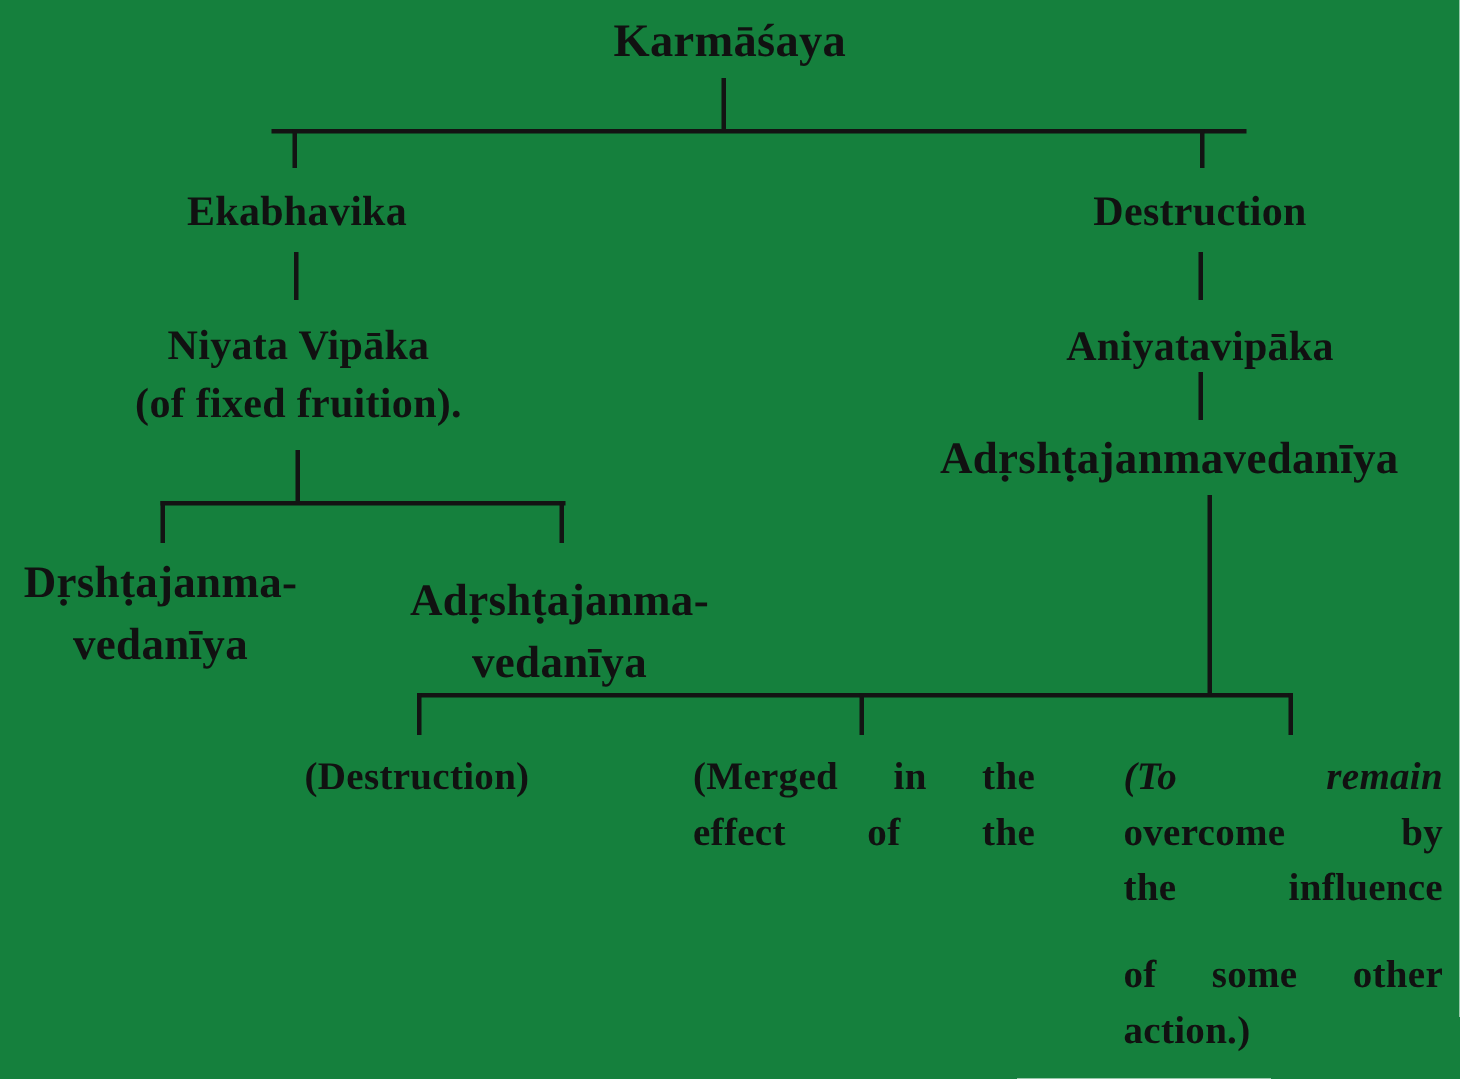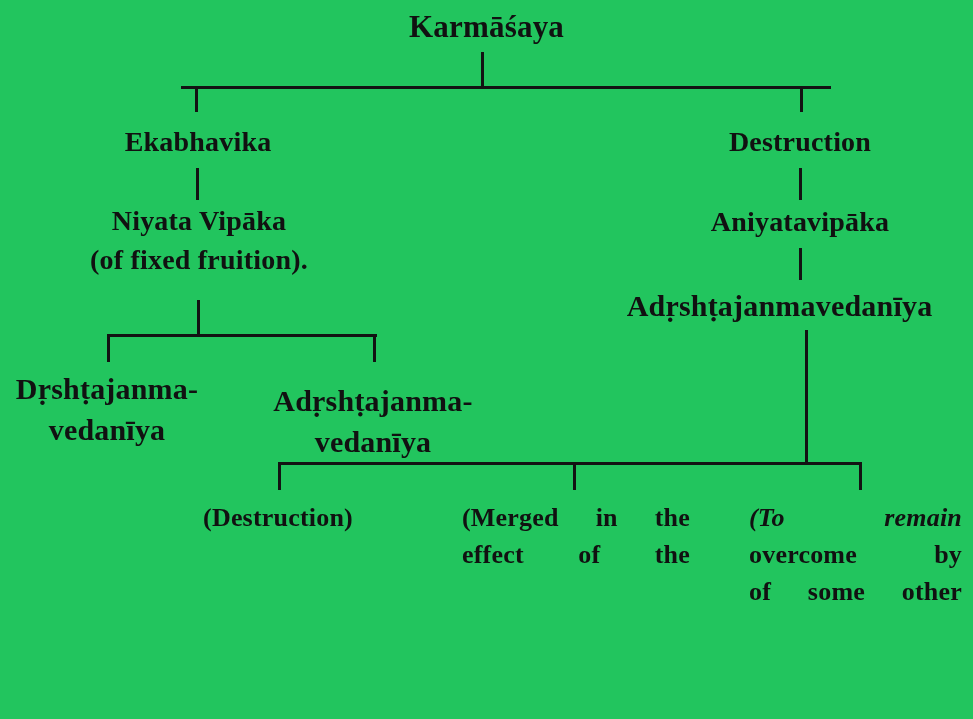--- a/index.html
+++ b/index.html
@@ -5,21 +5,21 @@
 <style>
   html, body {
     margin: 0;
     padding: 0;
     background: #ffffff;
   }
   #page {
     position: relative;
     width: 973px;
     height: 719px;
-    background: #22c55e;
+    background: #15803d;
     overflow: hidden;
     font-family: "Liberation Serif", "DejaVu Serif", serif;
     color: #0a0a0a;
     -webkit-font-smoothing: none;
   }
   .node {
     position: absolute;
     font-weight: 700;
     letter-spacing: 0.2px;
     color: #111111;
@@ -38,21 +38,21 @@
     width: 3px;
   }
   .hline {
     position: absolute;
     background: #131313;
     height: 3px;
   }
   
   .t-title   { font-size: 31px; }
   .t-lvl1    { font-size: 28px; }
-  .t-lvl2    { font-size: 28px; }
+  .t-lvl2    { font-size: 28px; margin-top: 10px; }
   .t-lvl3    { font-size: 30px; }
   .t-leaf    { font-size: 26px; }
   .just {
     text-align: justify;
     text-align-last: justify;
     line-height: 1.42;
   }
   .just .ln {
     display: block;
     text-align: justify;
@@ -118,16 +118,18 @@
   <div class="node t-leaf ctr" style="left:160px; top:500px; width:236px;">(Destruction)</div>
 
   <div class="node t-leaf just wrap" style="left:462px; top:500px; width:228px;">
     <span class="ln" style="text-align-last: justify;">(Merged in the</span>
     <span class="ln" style="text-align-last: justify;">effect of the</span>
   </div>
 
   <div class="node t-leaf just wrap" style="left:749px; top:500px; width:213px;">
     <span class="ln" style="text-align-last: justify; font-style: italic;">(To remain</span>
     <span class="ln" style="text-align-last: justify;">overcome by</span>
-    <span class="ln" style="text-align-last: justify;">of some other</span>
+    <span class="ln" style="text-align-last: justify;">the influence</span>
+    <span class="ln" style="text-align-last: justify; margin-top: 21px;">of some other</span>
+    <span class="ln" style="text-align-last: left;">action.)</span>
   </div>
 
 </div>
 
 </body></html>

